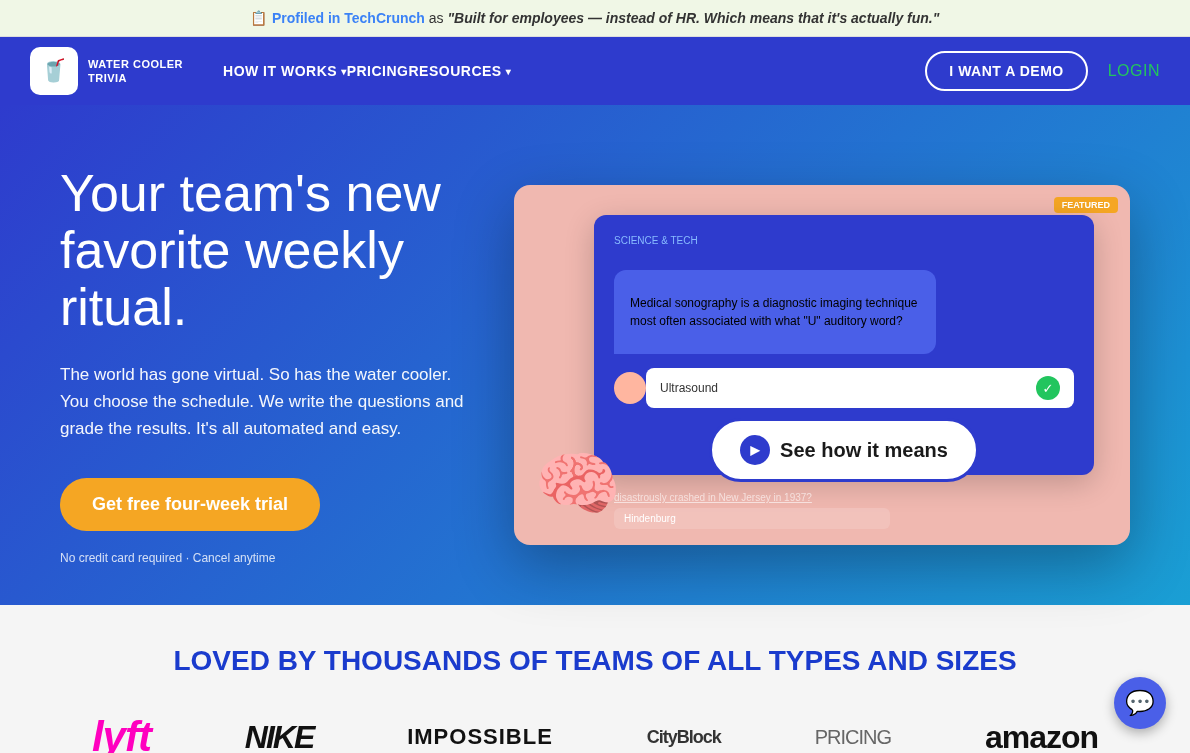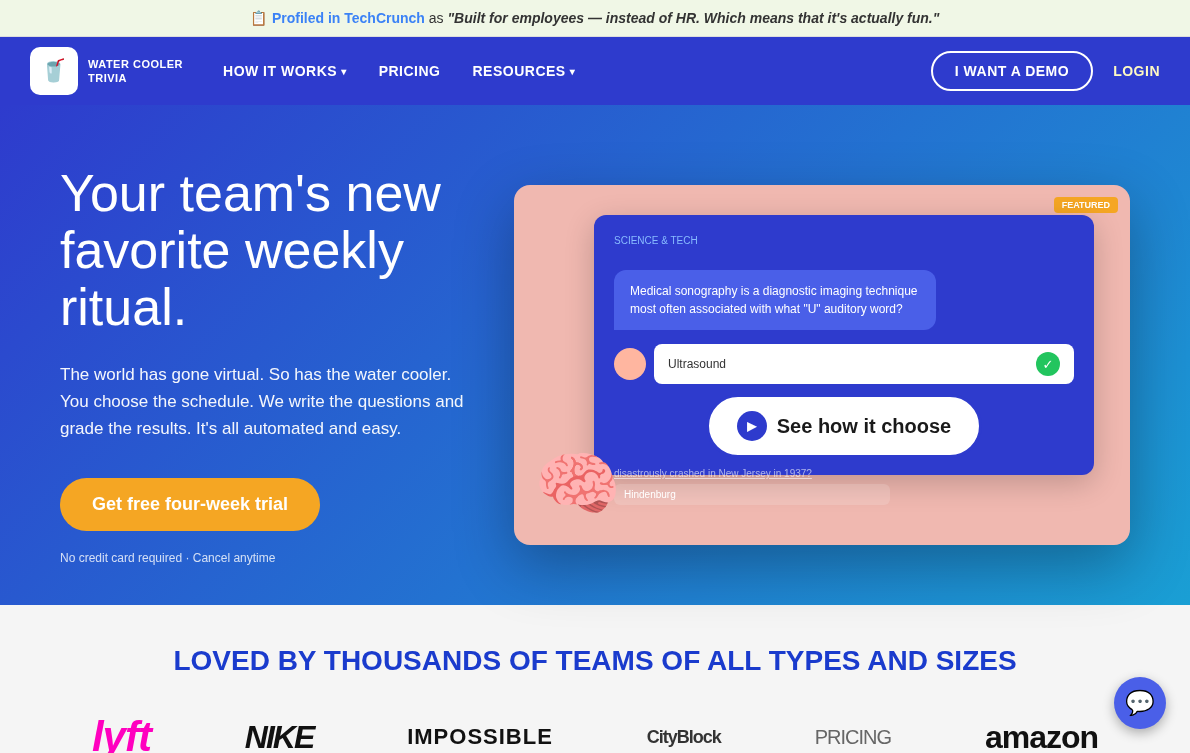--- a/index.html
+++ b/index.html
@@ -52,21 +52,20 @@
       color: white;
       font-size: 11px;
       font-weight: 900;
       line-height: 1.3;
       text-transform: uppercase;
       letter-spacing: 0.5px;
     }
     .nav-links {
       display: flex;
       align-items: center;
-      gap: 32px;
       flex: 1;
     }
     .nav-link {
       color: white;
       font-size: 14px;
       font-weight: 600;
       text-decoration: none;
       text-transform: uppercase;
       letter-spacing: 0.5px;
       cursor: pointer;
@@ -88,23 +87,23 @@
       color: white;
       padding: 10px 22px;
       border-radius: 30px;
       font-size: 14px;
       font-weight: 700;
       cursor: pointer;
       text-transform: uppercase;
       letter-spacing: 0.5px;
     }
     .login-btn {
-      color: #fef9c3;
-      font-size: 14px;
-      font-weight: 700;
+      color: #22c55e;
+      font-size: 16px;
+      font-weight: 400;
       background: none;
       border: none;
       cursor: pointer;
       text-transform: uppercase;
       letter-spacing: 0.5px;
     }
 
     
     .hero {
       background: linear-gradient(135deg, #2e3bcd 0%, #1a9fd4 100%);
@@ -182,31 +181,30 @@
     .mockup-tag {
       color: #88bbff;
       font-size: 10px;
       font-weight: 400;
       text-transform: uppercase;
       margin-bottom: 24px;
     }
     .mockup-question {
       background: #4a5fe8;
       border-radius: 12px 12px 12px 0;
-      color: #ffffff;
+      color: #000000;
       font-size: 12px;
-      padding: 12px 16px;
+      padding: 24px 16px;
       width: 70%;
       line-height: 1.5;
       margin-bottom: 14px;
     }
     .mockup-answer-row {
       display: flex;
       align-items: center;
-      gap: 8px;
       margin-bottom: 10px;
     }
     .mockup-avatar {
       width: 32px;
       height: 32px;
       background: #ffb6a0;
       border-radius: 50%;
       flex-shrink: 0;
     }
     .mockup-answer-box {
@@ -400,21 +398,21 @@
         <div class="mockup-answer-row">
           <div class="mockup-avatar"></div>
           <div class="mockup-answer-box">
             <span>Ultrasound</span>
             <div class="mockup-check">✓</div>
           </div>
         </div>
         <div style="display:flex; justify-content:center; margin-top:10px;">
           <div class="see-how-btn">
             <div class="play-icon">▶</div>
-            <span>See how it choose</span>
+            <span>See how it means</span>
           </div>
         </div>
         <div class="mockup-bottom-q">disastrously crashed in New Jersey in 1937?</div>
         <div class="mockup-bottom-ans">Hindenburg</div>
       </div>
 
       <div class="brain-char">🧠</div>
     </div>
   </div>
 </div>

